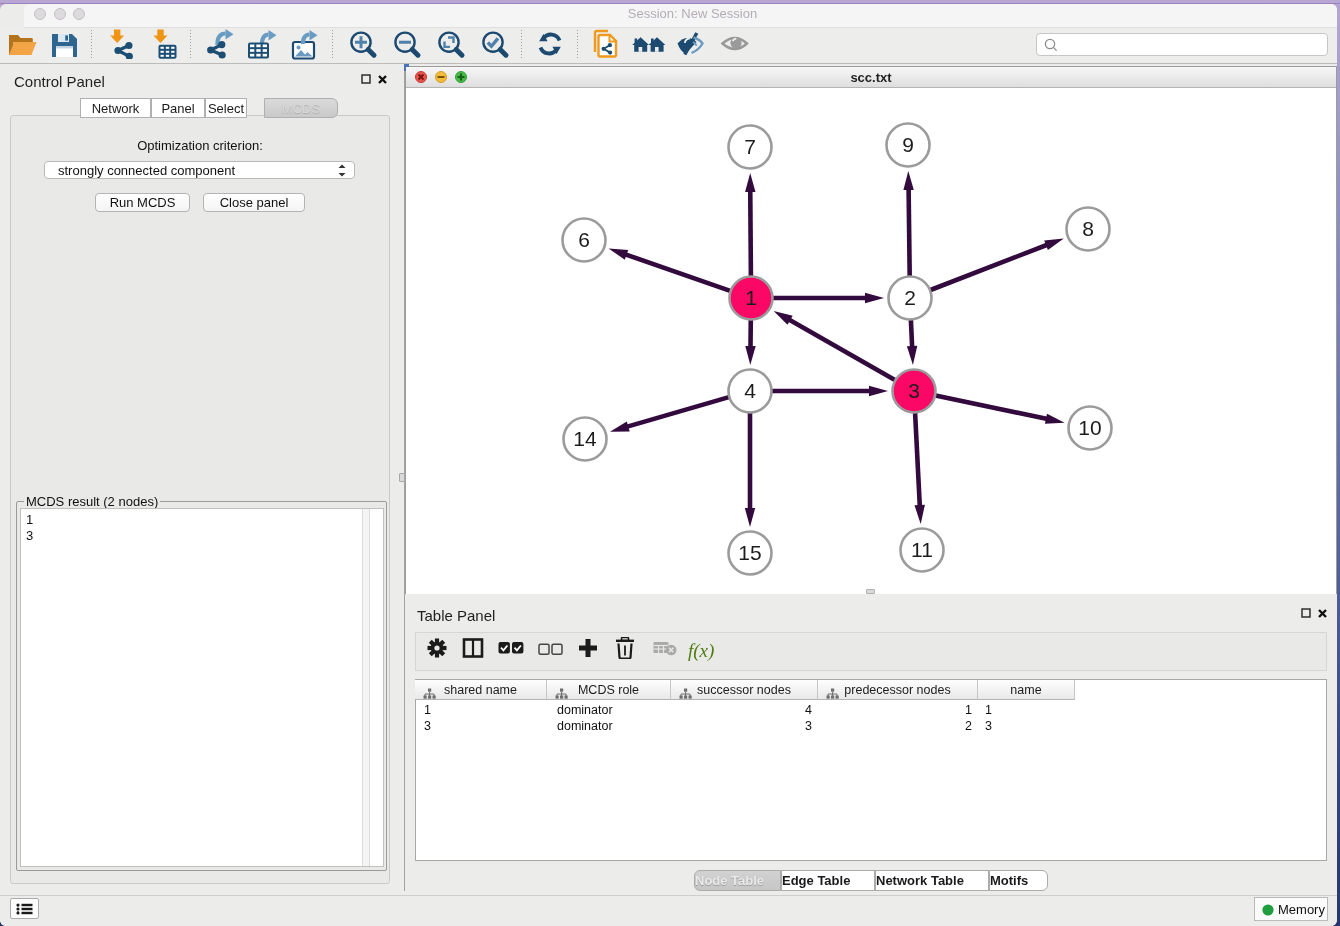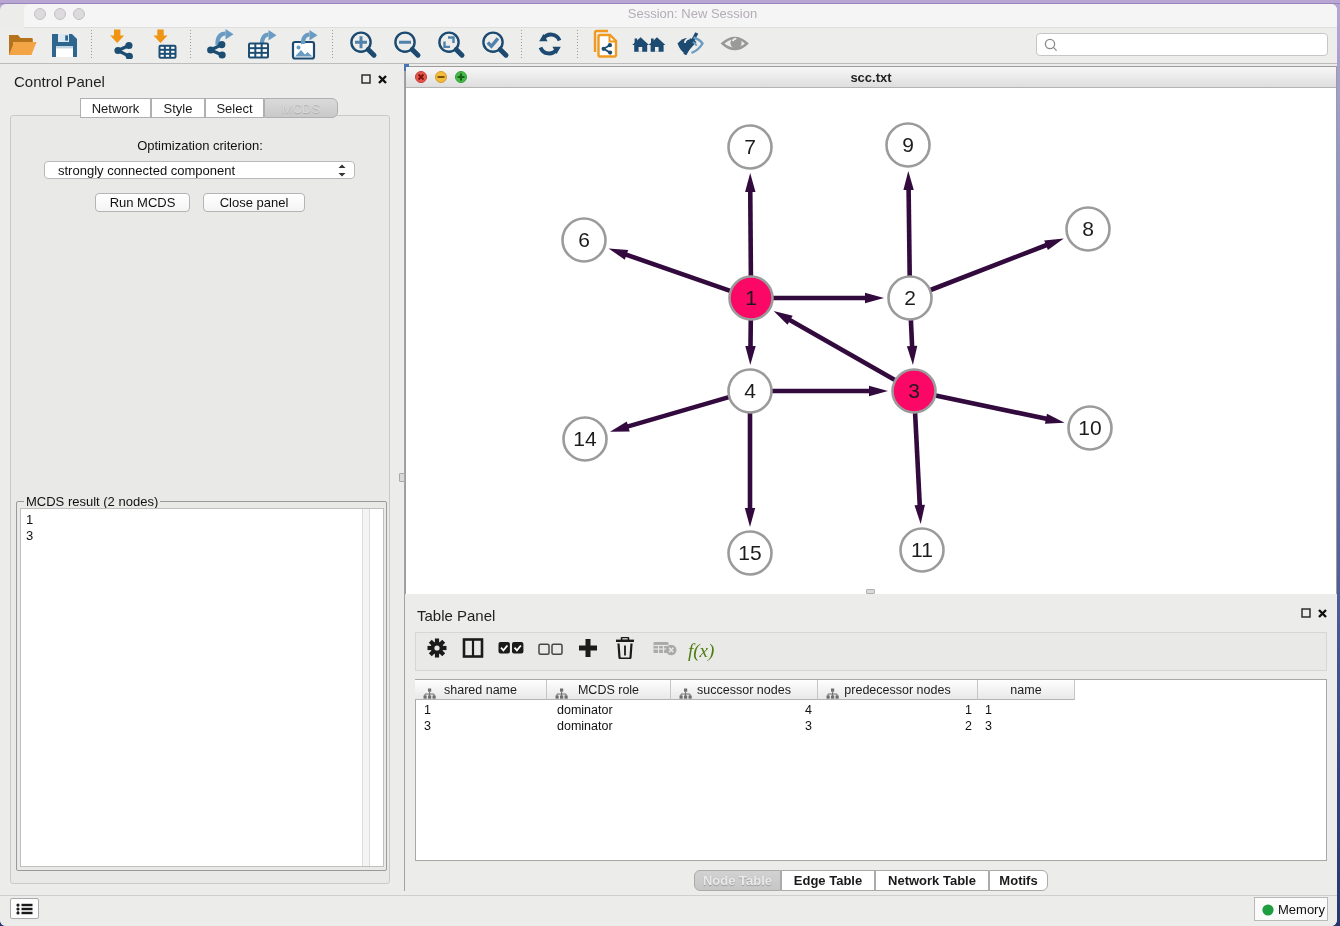--- a/index.html
+++ b/index.html
@@ -28,21 +28,21 @@
   border-radius:4px; font-size:13px; color:#111; text-align:center; }
 .frame { position:absolute; left:405px; top:62px; width:932px; height:532px;
   border:1px solid #9c9c9c; background:#fff; }
 .ftitle { position:absolute; left:0; top:0; width:100%; height:21px;
   background:linear-gradient(#f7f7f7,#dedede); border-bottom:1px solid #b4b4b4; }
 .tp { position:absolute; left:405px; top:590px; width:932px; height:301px; background:#ececeb; }
 .hdrcell { position:absolute; top:0; height:20px; background:linear-gradient(#fefefe,#e8e8e8);
   border-right:1px solid #c6c6c6; font-size:12.5px; color:#1c1c1c; text-align:center; line-height:20px; }
 .cell { position:absolute; font-size:12.5px; color:#111; line-height:16px; }
 .btab { position:absolute; top:276px; height:21px; background:#fff; border:1px solid #ababab;
-  font-size:13px; font-weight:bold; color:#1a1a1a; text-align:center; line-height:20px; }
+  font-size:13px; font-weight:bold; color:#1a1a1a; text-align:left; line-height:20px; }
 .statusbar { position:absolute; left:0; bottom:0; width:100%; height:31px;
   background:#ececeb; border-top:1px solid #cfcfcf; }
 </style></head><body>
 <div style="position:absolute;left:0;top:3px;width:1340px;height:1px;background:#9b84bb"></div>
 <div class="win">
 
 <div class="titlebar">
 <span class="light" style="left:10px"></span>
 <span class="light" style="left:30px"></span>
 <span class="light" style="left:49px"></span>
@@ -181,22 +181,22 @@
     </div>
 <div class="abs panel-title" style="left:14px;top:69px">Control Panel</div>
 <svg class="abs" style="left:361px;top:70px" width="10" height="10">
 <rect x="1" y="1" width="8" height="8" fill="none" stroke="#222" stroke-width="1.4"></rect>
     </svg>
 <svg class="abs" style="left:377px;top:70px" width="11" height="11">
 <path d="M2 2 L9 9 M9 2 L2 9" stroke="#111" stroke-width="2.4"></path>
     </svg>
 <div class="inset"></div>
 <div class="tab" style="left:80px;width:71px">Network</div>
-<div class="tab" style="left:151px;width:54px">Style</div>
-<div class="tab" style="left:205px;width:59px">Select</div>
+<div class="tab" style="left:151px;width:54px">Panel</div>
+<div class="tab" style="left:205px;width:42px">Select</div>
 <div class="tab" style="left:264px;width:74px;background:linear-gradient(#dadada,#c9c9c9);
  color:#d8d8d8;border-radius:0 6px 6px 0;text-shadow:0 1px 1px #aaa">MCDS</div>
 <div class="abs" style="left:44px;top:157px;width:311px;height:18px;background:#fff;
  border:1px solid #b9b9b9;border-radius:4px;font-size:13px;color:#111;line-height:17px;padding-left:13px">strongly connected component
 <svg width="8" height="13" viewBox="0 0 8 13" style="position:absolute;right:8px;top:2px">
 <polygon points="4,0.5 7.5,4 0.5,4" fill="#333"></polygon>
         <polygon points="4,12.5 7.5,9 0.5,9" fill="#333"></polygon>
       </svg></div>
 <div class="abs" style="left:0;top:134px;width:400px;text-align:center;font-size:13px;color:#111">Optimization criterion:</div>
 <div class="btn" style="left:95px;top:189px;width:95px;height:19px;line-height:18px">Run MCDS</div>

